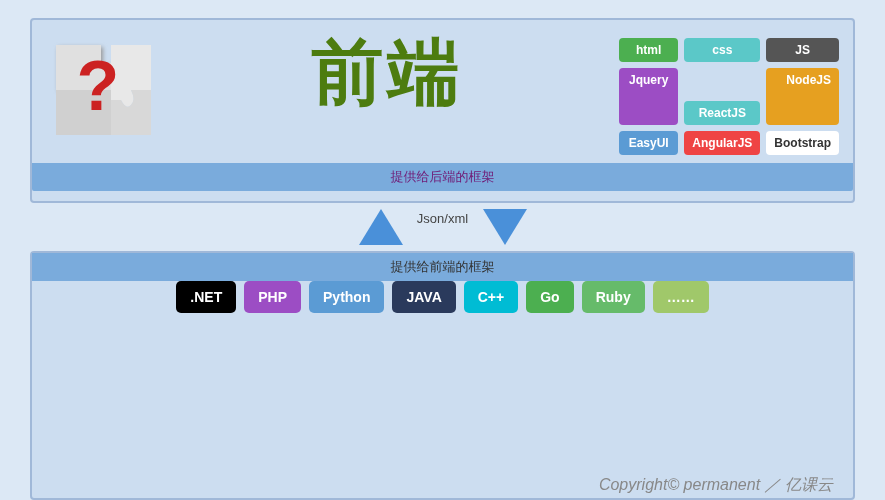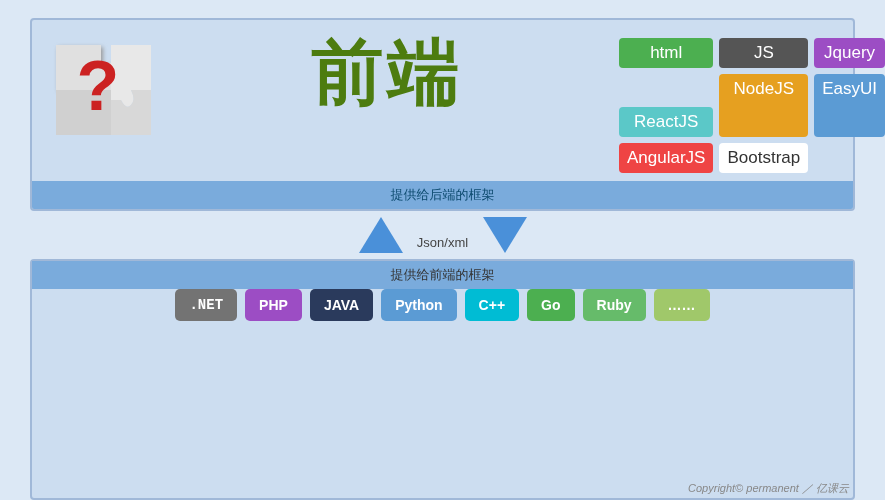--- a/index.html
+++ b/index.html
@@ -68,38 +68,38 @@
       gap: 6px;
       margin-top: 8px;
       width: 220px;
       flex-shrink: 0;
     }
 
     .tag {
       padding: 5px 8px;
       border-radius: 4px;
       color: white;
-      font-size: 17px;
-      font-weight: normal;
+      font-size: 12px;
+      font-weight: bold;
       text-align: center;
     }
 
     .tag-html { background: #4caf50; }
     .tag-css { background: #5bc8c8; }
     .tag-js { background: #555; }
     .tag-jquery { background: #9c4dc4; }
     .tag-reactjs { background: #5bc8c8; margin-top: 33px; }
-    .tag-nodejs { background: #e6a020; }
+    .tag-nodejs { background: #e6a020; text-align: right; }
     .tag-easyui { background: #5b9bd4; }
     .tag-angularjs { background: #ef4444; }
     .tag-bootstrap { background: #ffffff; color: #333; }
 
     .provide-bar-top {
       background: #7aabdc;
-      color: #0c4a6e;
+      color: #701a75;
       font-size: 13px;
       text-align: center;
       padding: 5px 0;
       margin: 8px -14px 0 -14px;
       border-radius: 0 0 2px 2px;
     }
 
     
     .arrows-section {
       display: flex;
@@ -125,21 +125,21 @@
       border-right: 22px solid transparent;
       border-top: 36px solid #4a90d9;
     }
 
     .json-xml-label {
       position: absolute;
       left: 50%;
       transform: translateX(-50%);
       font-size: 13px;
       color: #444;
-      top: 24px;
+      top: 8px;
     }
 
     
     .backend-section {
       background: #ccddf0;
       border: 2px solid #a0b8d8;
       margin: 0 30px 0 30px;
       border-radius: 4px;
       padding: 0 14px 0 14px;
       flex: 1;
@@ -180,35 +180,35 @@
 
     .btag {
       padding: 8px 14px;
       border-radius: 5px;
       color: white;
       font-size: 14px;
       font-weight: bold;
       text-align: center;
     }
 
-    .btag-net { background: #737373; font-family: Liberation Mono, monospace; }
+    .btag-net { background: #000000; }
     .btag-php { background: #9c4dc4; }
     .btag-java { background: #2a3a5c; }
     .btag-python { background: #5b9bd4; }
     .btag-cpp { background: #00bcd4; }
     .btag-go { background: #4caf50; }
     .btag-ruby { background: #66bb6a; }
     .btag-more { background: #a0c86a; }
 
     
     .copyright {
       position: absolute;
       bottom: 4px;
-      right: 36px;
-      font-size: 11px;
+      right: 52px;
+      font-size: 16px;
       color: #888;
       font-style: italic;
     }
   </style>
 </head>
 <body>
 
 <div class="main-container">
 
   <div class="frontend-section">
@@ -229,20 +229,21 @@
           <path d="M65 65 L75 65 Q80 75 85 70 Q90 65 85 55 L105 55 L105 100 L65 100 Z" fill="#d8d8d8"></path>
 
           <text x="52" y="75" font-size="70" font-weight="900" fill="#cc2222" text-anchor="middle" font-family="Arial">?</text>
         </svg>
       </div>
 
       <div class="frontend-title">前端</div>
 
       <div class="tags-grid" id="frontend-tags">
           <div class="tag tag-html">html</div>
+          <div class="tag tag-css">css</div>
           <div class="tag tag-js">JS</div>
           <div class="tag tag-jquery">Jquery</div>
           <div class="tag tag-reactjs">ReactJS</div>
           <div class="tag tag-nodejs">NodeJS</div>
           <div class="tag tag-easyui">EasyUI</div>
           <div class="tag tag-angularjs">AngularJS</div>
           <div class="tag tag-bootstrap">Bootstrap</div>
         </div>
     </div>
 
@@ -253,22 +254,22 @@
     <div class="arrow-up"></div>
     <div class="json-xml-label">Json/xml</div>
     <div class="arrow-down"></div>
   </div>
 
   <div class="backend-section">
     <div class="provide-bar-bottom">提供给前端的框架</div>
     <div class="backend-tags" id="backend-tags">
         <div class="btag btag-net">.NET</div>
         <div class="btag btag-php">PHP</div>
+        <div class="btag btag-python">Python</div>
         <div class="btag btag-java">JAVA</div>
-        <div class="btag btag-python">Python</div>
         <div class="btag btag-cpp">C++</div>
         <div class="btag btag-go">Go</div>
         <div class="btag btag-ruby">Ruby</div>
         <div class="btag btag-more">……</div>
       </div>
   </div>
 
   <div class="copyright">Copyright© permanent ／ 亿课云</div>
 
 </div>

